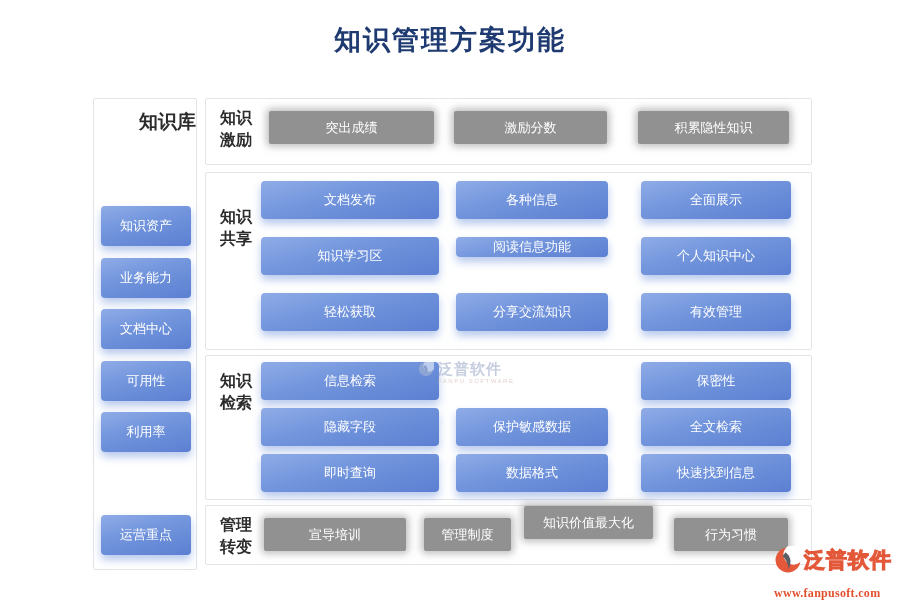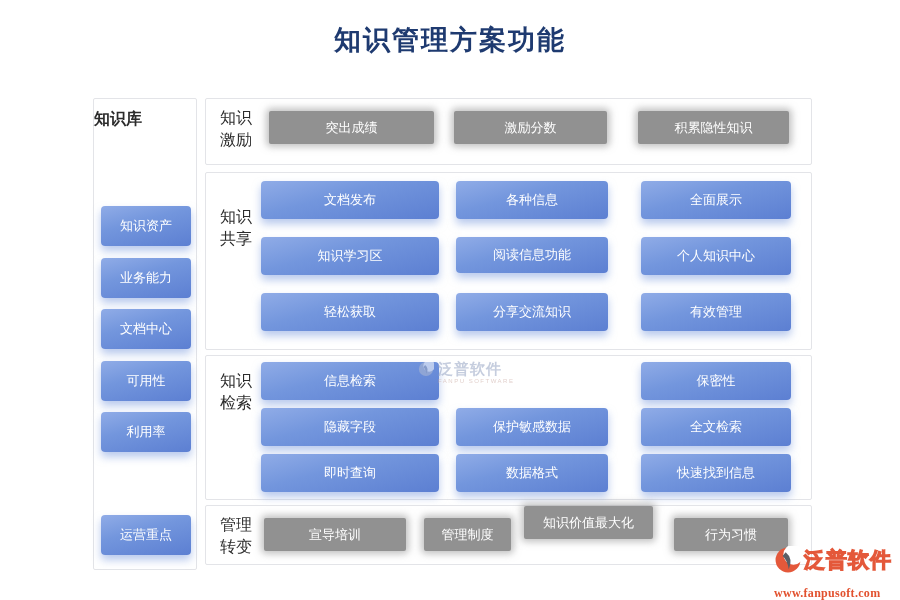--- a/index.html
+++ b/index.html
@@ -3,30 +3,30 @@
 <meta charset="utf-8">
 <style>
   html,body{margin:0;padding:0;background:#fff;}
   .stage{position:relative;width:900px;height:600px;background:#fff;overflow:hidden;
          font-family:"Liberation Sans",sans-serif;}
   .title{position:absolute;top:22px;left:0;width:100%;margin:0;text-align:center;
          font-family:"Liberation Serif",serif;font-size:27px;font-weight:bold;
          color:#1e3a70;letter-spacing:2px;}
   .panel{position:absolute;background:#fff;border:1px solid #e3e4e8;border-radius:2px;box-sizing:border-box;}
   .sidebar{left:93px;top:98px;width:104px;height:472px;}
-  .sidebar-header{position:absolute;top:10px;left:0;width:100%;text-align:left;
-         font-size:16px;font-weight:bold;color:#2c2c2c;}
+  .sidebar-header{position:absolute;top:10px;left:0;width:100%;text-align:right;
+         font-size:19px;font-weight:bold;color:#2c2c2c;}
   .btn{position:absolute;display:flex;align-items:center;justify-content:center;
        color:#fff;font-size:13px;white-space:nowrap;box-sizing:border-box;}
   .btn.blue{background:linear-gradient(165deg,#90ace7 0%,#7396dd 40%,#5c7fd2 100%);
        border-radius:4px;box-shadow:0 5px 9px rgba(126,156,222,.55);}
   .btn.gray{background:#919191;border-radius:2px;box-shadow:0 0 7px 3px rgba(145,145,145,.55);}
   .sb{left:7px;width:90px;height:40px;border-radius:5px;}
   .sec-label{position:absolute;left:6px;width:48px;text-align:center;font-size:16px;
-       font-weight:normal;color:#2c2c2c;line-height:22px;}
+       font-weight:bold;color:#2c2c2c;line-height:22px;}
   #sec-incentive{left:205px;top:98px;width:607px;height:67px;}
   #sec-sharing{left:205px;top:172px;width:607px;height:178px;}
   #sec-search{left:205px;top:355px;width:607px;height:145px;}
   #sec-transform{left:205px;top:505px;width:607px;height:60px;}
   .watermark{position:absolute;left:418px;top:361px;display:flex;gap:4px;align-items:flex-start;
        opacity:.55;z-index:5;pointer-events:none;}
   .wm-texts{display:flex;flex-direction:column;line-height:1;}
   .wm-main{font-size:15px;font-weight:bold;color:#97a5c4;letter-spacing:1px;}
   .wm-sub{font-size:6px;color:#c9a8a0;letter-spacing:1.5px;margin-top:2px;}
   .fanpu{position:absolute;left:774px;top:546px;width:122px;z-index:6;}
@@ -69,21 +69,21 @@
 
   <div class="panel" id="sec-sharing">
     <div class="sec-label" style="top:33px">
       <div>知识</div>
       <div>共享</div>
     </div>
     <div class="btn blue" style="left:55px;top:8px;width:178px;height:38px">文档发布</div>
     <div class="btn blue" style="left:250px;top:8px;width:152px;height:38px">各种信息</div>
     <div class="btn blue" style="left:435px;top:8px;width:150px;height:38px">全面展示</div>
     <div class="btn blue" style="left:55px;top:64px;width:178px;height:38px">知识学习区</div>
-    <div class="btn blue" style="left:250px;top:64px;width:152px;height:36px">阅读信息功能</div>
+    <div class="btn blue" style="left:250px;top:64px;width:152px;height:20px">阅读信息功能</div>
     <div class="btn blue" style="left:435px;top:64px;width:150px;height:38px">个人知识中心</div>
     <div class="btn blue" style="left:55px;top:120px;width:178px;height:38px">轻松获取</div>
     <div class="btn blue" style="left:250px;top:120px;width:152px;height:38px">分享交流知识</div>
     <div class="btn blue" style="left:435px;top:120px;width:150px;height:38px">有效管理</div>
   </div>
 
   <div class="panel" id="sec-search">
     <div class="sec-label" style="top:14px">
       <div>知识</div>
       <div>检索</div>

